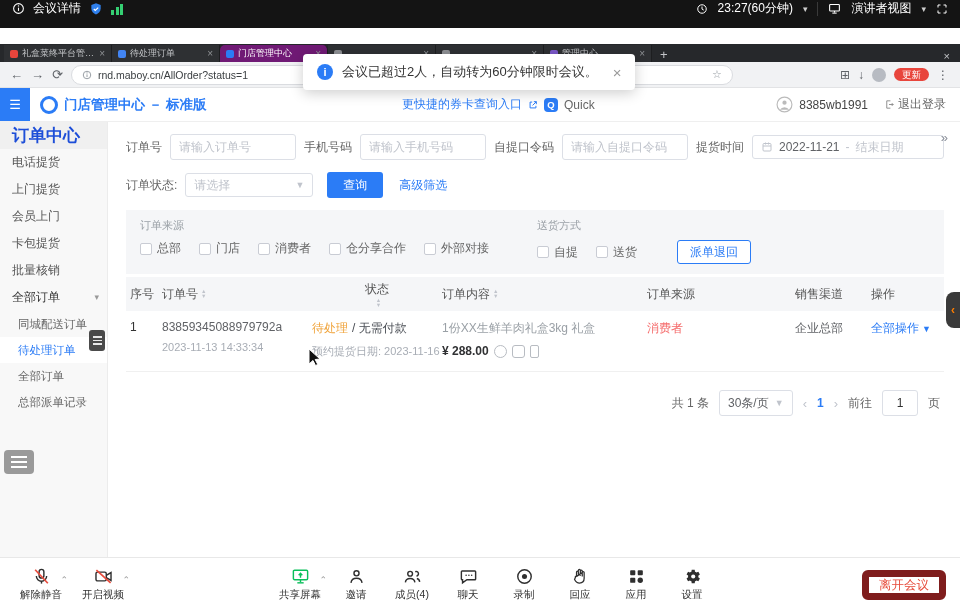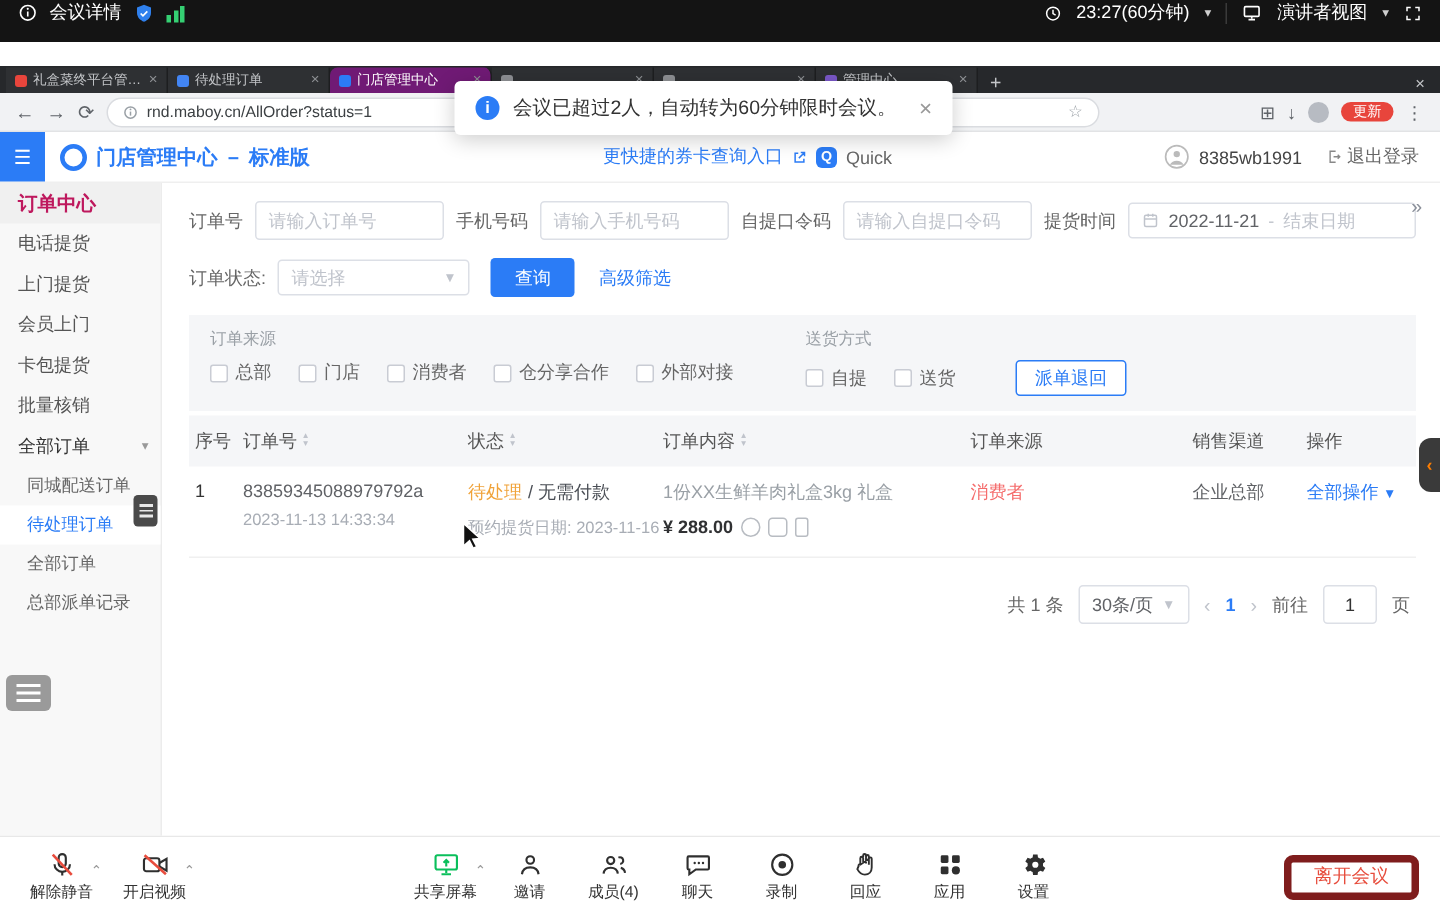--- a/index.html
+++ b/index.html
@@ -52,21 +52,21 @@
   .quickzone{position:absolute;left:402px;display:flex;align-items:center;gap:6px;font-size:12px;}
   .quicklink{color:#2b7cf6;}
   .qbadge{width:14px;height:14px;border-radius:4px;background:#2b7cf6;color:#fff;font-size:9.5px;font-weight:bold;display:flex;align-items:center;justify-content:center;}
   .quicktxt{color:#666;}
   .userarea{margin-left:auto;display:flex;align-items:center;gap:6px;padding-right:14px;font-size:12px;color:#444;}
   .logout{display:flex;align-items:center;gap:3px;color:#666;margin-left:10px;}
 
   
   .pagebody{display:flex;height:435px;}
   .sidebar{width:107px;background:#f8f8f8;border-right:1px solid #ececec;flex:none;position:relative;}
-  .side-sec{height:27px;line-height:27px;padding-left:12px;font-weight:bold;color:#be185d;background:#f0f0f0;font-size:13px;}
+  .side-sec{height:27px;line-height:27px;padding-left:12px;font-weight:bold;color:#1d4ed8;background:#f0f0f0;font-size:17px;}
   .side-item{height:27px;line-height:27px;padding-left:12px;color:#555;font-size:12px;cursor:default;}
   .side-group{height:27px;line-height:27px;padding-left:12px;color:#333;font-size:12px;display:flex;align-items:center;}
   .side-group .gcaret{margin-left:auto;margin-right:8px;color:#999;font-size:9px;}
   .side-sub{height:26px;line-height:26px;padding-left:18px;color:#666;font-size:11.5px;}
   .side-sub.active{color:#2b7cf6;background:#fff;}
 
   .content{flex:1;padding:12px 16px 0 18px;position:relative;background:#fff;box-sizing:border-box;}
   .collapse2{position:absolute;right:12px;top:8px;color:#8a8f99;font-size:13px;}
 
   .frow{display:flex;align-items:center;gap:8px;margin-bottom:12px;font-size:12px;color:#666;flex-wrap:nowrap;}
@@ -83,21 +83,21 @@
 
   .panel{background:#f5f6f8;padding:8px 14px 10px;display:flex;gap:48px;margin-top:2px;}
   .glabel{font-size:11px;color:#9aa0a6;margin-bottom:7px;}
   .cbrow{display:flex;align-items:center;gap:18px;font-size:12px;color:#666;}
   .cbitem{display:flex;align-items:center;gap:5px;}
   .cb{width:12px;height:12px;border:1px solid #c9ccd4;background:#fff;border-radius:2px;flex:none;box-sizing:border-box;}
   .btn-outline{border:1px solid #2b7cf6;color:#2b7cf6;background:#fff;height:24px;padding:0 12px;border-radius:3px;font-size:12px;margin-left:22px;}
 
   .thead{display:flex;background:#f5f6f8;margin-top:3px;height:34px;align-items:center;font-size:12px;color:#555;}
   .c1{width:36px;padding-left:4px;box-sizing:border-box;}
-  .c2{width:150px;}.c3{width:130px;}.c4{width:205px;}.c5{width:148px;}.c6{width:76px;}.c7{flex:1;}
+  .c2{width:150px;}.c3{width:130px;flex-direction:column;}.c4{width:205px;}.c5{width:148px;}.c6{width:76px;}.c7{flex:1;}
   .sort{display:inline-flex;flex-direction:column;margin-left:3px;vertical-align:middle;}
   .sort i{font-style:normal;font-size:5.5px;line-height:5px;color:#c0c4cc;}
   .thc{display:flex;align-items:center;}
 
   .trow{display:flex;padding:9px 0 12px;border-bottom:1px solid #f0f0f0;font-size:12px;align-items:flex-start;}
   .l2{margin-top:7px;font-size:11px;color:#a8adb5;}
   .ono{color:#606266;}
   .st{color:#f0a33a;}
   .pay{color:#4a4e55;margin-left:4px;}
   .cline{color:#9aa0a6;}
@@ -133,21 +133,21 @@
   .floatList b{display:block;width:16px;height:2px;background:#fff;}
   .cursor{position:absolute;left:308px;top:348px;z-index:70;}
 
   
   .meettool{height:54px;background:#fff;border-top:1px solid #e8e8e8;display:flex;align-items:center;padding:0 14px;box-sizing:border-box;}
   .tool{display:flex;flex-direction:column;align-items:center;justify-content:center;width:54px;gap:2px;font-size:10.5px;color:#333;position:relative;}
   .tool svg{width:19px;height:19px;}
   .tool .up{position:absolute;right:0px;top:8px;color:#999;font-size:9px;}
   .lefttools{display:flex;gap:8px;}
   .centertools{display:flex;gap:2px;margin:0 auto;}
-  .leavebtn{background:#fff;border:5px solid #7f1d1d;color:#e74c3c;border-radius:6px;height:30px;padding:0 15px;font-size:12.5px;}
+  .leavebtn{background:#fff;border:7px solid #7f1d1d;color:#e74c3c;border-radius:6px;height:30px;padding:0 10px;font-size:12.5px;}
 </style>
 </head>
 <body>
 
 <div class="screen">
 
   <div class="meetbar">
     <div class="grp">
       <svg width="13" height="13" viewBox="0 0 24 24">
           <circle cx="12" cy="12" r="9" fill="none" stroke="#fff" stroke-width="2"></circle>

